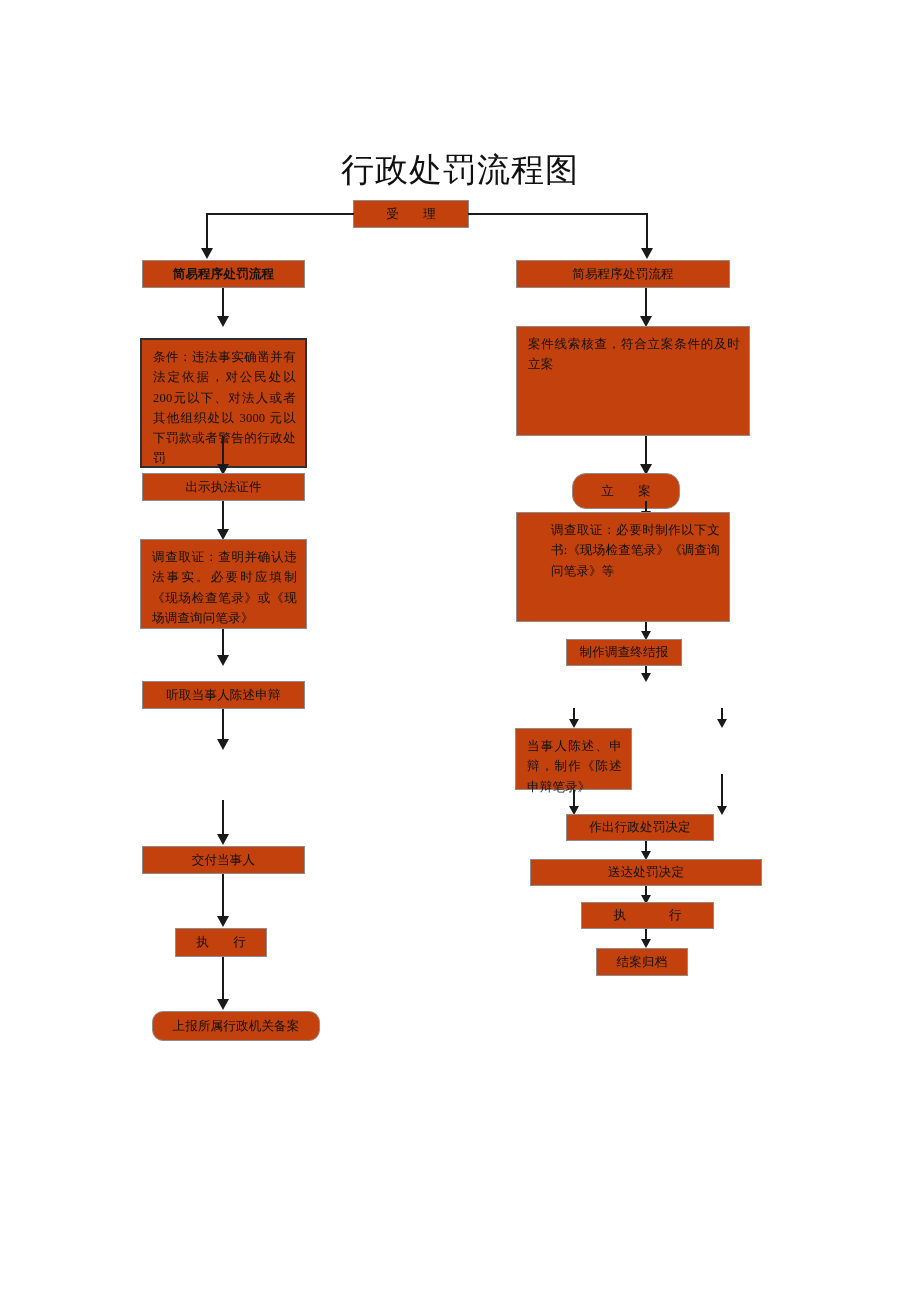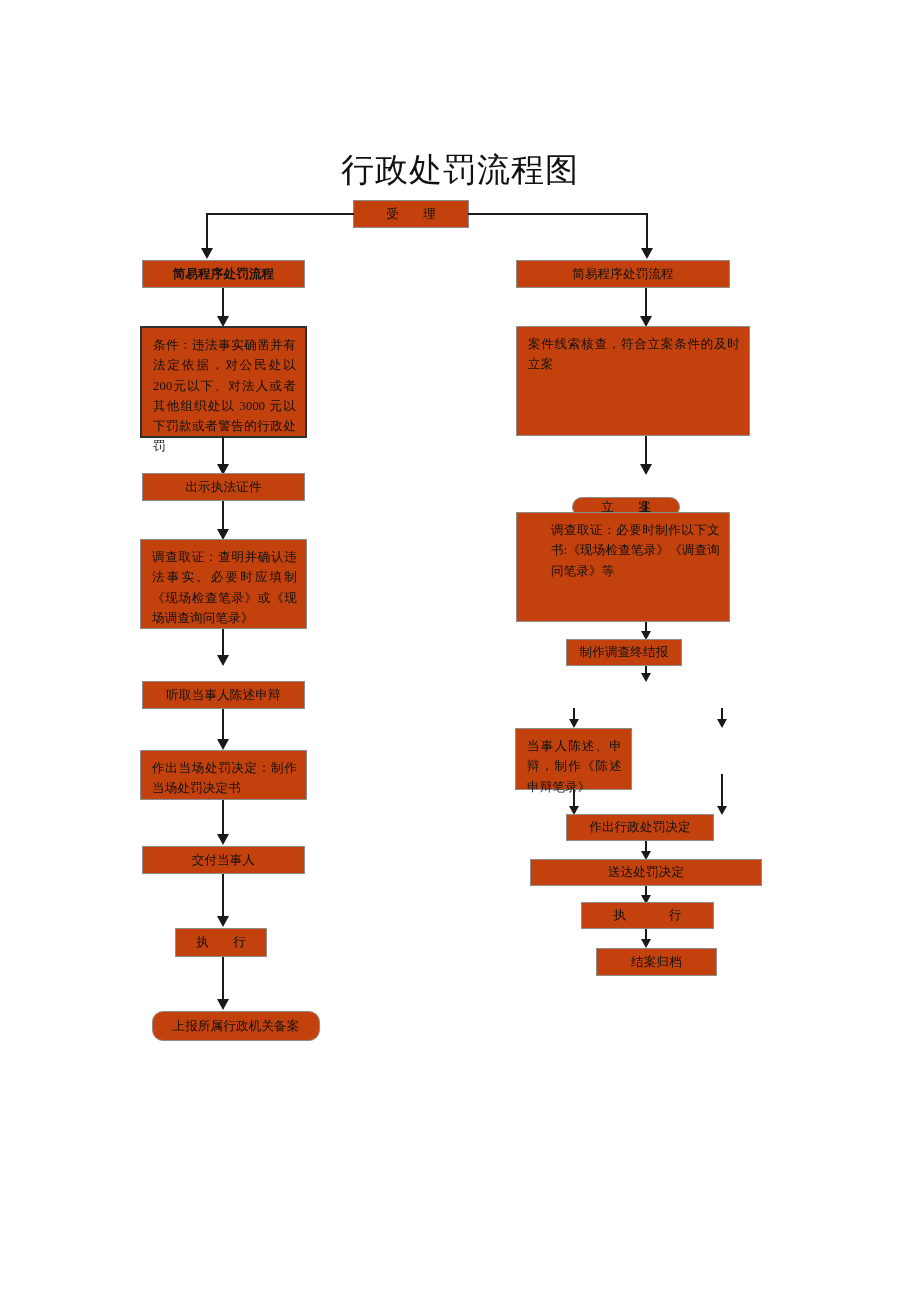--- a/index.html
+++ b/index.html
@@ -94,41 +94,40 @@
   <div class="vline" style="left:206px; top:213px; height:36px;"></div>
   <div class="vline" style="left:646px; top:213px; height:36px;"></div>
   <div class="arrow-down" style="left:201px; top:248px;"></div>
   <div class="arrow-down" style="left:641px; top:248px;"></div>
 
   <div class="node center" style="left:142px; top:260px; width:163px; height:28px;font-weight:bold;">简易程序处罚流程</div>
 
   <div class="vline" style="left:222px; top:288px; height:30px;"></div>
   <div class="arrow-down" style="left:217px; top:316px;"></div>
 
-  <div class="node topleft thick" style="left:140px; top:326px; width:167px; height:112px;">条件：违法事实确凿并有法定依据，对公民处以200元以下、对法人或者其他组织处以 3000 元以下罚款或者警告的行政处罚</div>
+  <div class="node topleft thick" style="left:140px; top:338px; width:167px; height:130px;">条件：违法事实确凿并有法定依据，对公民处以200元以下、对法人或者其他组织处以 3000 元以下罚款或者警告的行政处罚</div>
 
   <div class="vline" style="left:222px; top:436px; height:30px;"></div>
   <div class="arrow-down" style="left:217px; top:464px;"></div>
 
   <div class="node center" style="left:142px; top:473px; width:163px; height:28px;">出示执法证件</div>
 
   <div class="vline" style="left:222px; top:501px; height:30px;"></div>
   <div class="arrow-down" style="left:217px; top:529px;"></div>
 
   <div class="node topleft" style="left:140px; top:539px; width:167px; height:90px;">调查取证：查明并确认违法事实。必要时应填制《现场检查笔录》或《现场调查询问笔录》</div>
 
   <div class="vline" style="left:222px; top:629px; height:28px;"></div>
   <div class="arrow-down" style="left:217px; top:655px;"></div>
 
   <div class="node center" style="left:142px; top:681px; width:163px; height:28px;">听取当事人陈述申辩</div>
 
   <div class="vline" style="left:222px; top:709px; height:32px;"></div>
   <div class="arrow-down" style="left:217px; top:739px;"></div>
 
-  <div class="node topleft" style="left:140px; top:750px; width:167px; height:50px;">作出当场处罚决定：制作当场处罚决定书</div>
 
   <div class="vline" style="left:222px; top:800px; height:36px;"></div>
   <div class="arrow-down" style="left:217px; top:834px;"></div>
 
   <div class="node center" style="left:142px; top:846px; width:163px; height:28px;">交付当事人</div>
 
   <div class="vline" style="left:222px; top:874px; height:44px;"></div>
   <div class="arrow-down" style="left:217px; top:916px;"></div>
 
   <div class="node center wide-letter" style="left:175px; top:928px; width:92px; height:29px;">执　行</div>
@@ -141,21 +140,21 @@
   <div class="node center" style="left:516px; top:260px; width:214px; height:28px;">简易程序处罚流程</div>
 
   <div class="vline" style="left:645px; top:288px; height:30px;"></div>
   <div class="arrow-down" style="left:640px; top:316px;"></div>
 
   <div class="node topleft" style="left:516px; top:326px; width:234px; height:110px;">案件线索核查，符合立案条件的及时立案</div>
 
   <div class="vline" style="left:645px; top:436px; height:30px;"></div>
   <div class="arrow-down" style="left:640px; top:464px;"></div>
 
-  <div class="node center wide-letter" style="left:572px; top:497px; width:108px; height:20px;border-radius:14px;">立　案</div>
+  <div class="node center wide-letter" style="left:572px; top:473px; width:108px; height:36px;border-radius:14px;">立　案</div>
 
   <div class="vline" style="left:645px; top:501px; height:12px;"></div>
   <div class="arrow-down sm" style="left:641px; top:511px;"></div>
 
   <div class="node topleft" style="left:516px; top:512px; width:214px; height:110px;padding-left:34px;">调查取证：必要时制作以下文书:《现场检查笔录》《调查询问笔录》等</div>
 
   <div class="vline" style="left:645px; top:622px; height:12px;"></div>
   <div class="arrow-down sm" style="left:641px; top:631px;"></div>
 
   <div class="node center" style="left:566px; top:639px; width:116px; height:27px;">制作调查终结报</div>
@@ -185,15 +184,15 @@
   <div class="node center" style="left:530px; top:859px; width:232px; height:27px;">送达处罚决定</div>
 
   <div class="vline" style="left:645px; top:886px; height:12px;"></div>
   <div class="arrow-down sm" style="left:641px; top:895px;"></div>
 
   <div class="node center wide-letter" style="left:581px; top:902px; width:133px; height:27px;">执　　行</div>
 
   <div class="vline" style="left:645px; top:929px; height:12px;"></div>
   <div class="arrow-down sm" style="left:641px; top:939px;"></div>
 
-  <div class="node center" style="left:596px; top:948px; width:121px; height:28px;">结案归档</div>
+  <div class="node center" style="left:596px; top:948px; width:92px; height:28px;">结案归档</div>
 
 </div>
 
 </body></html>

